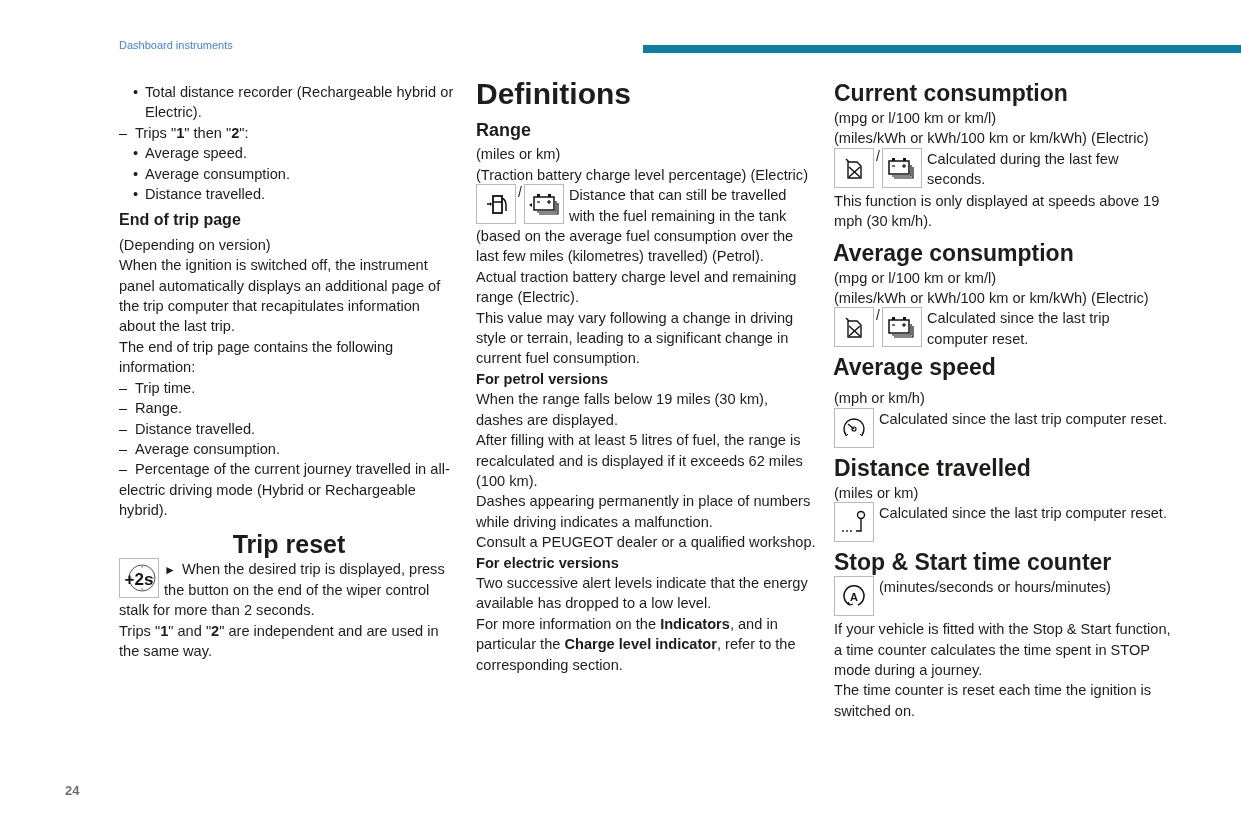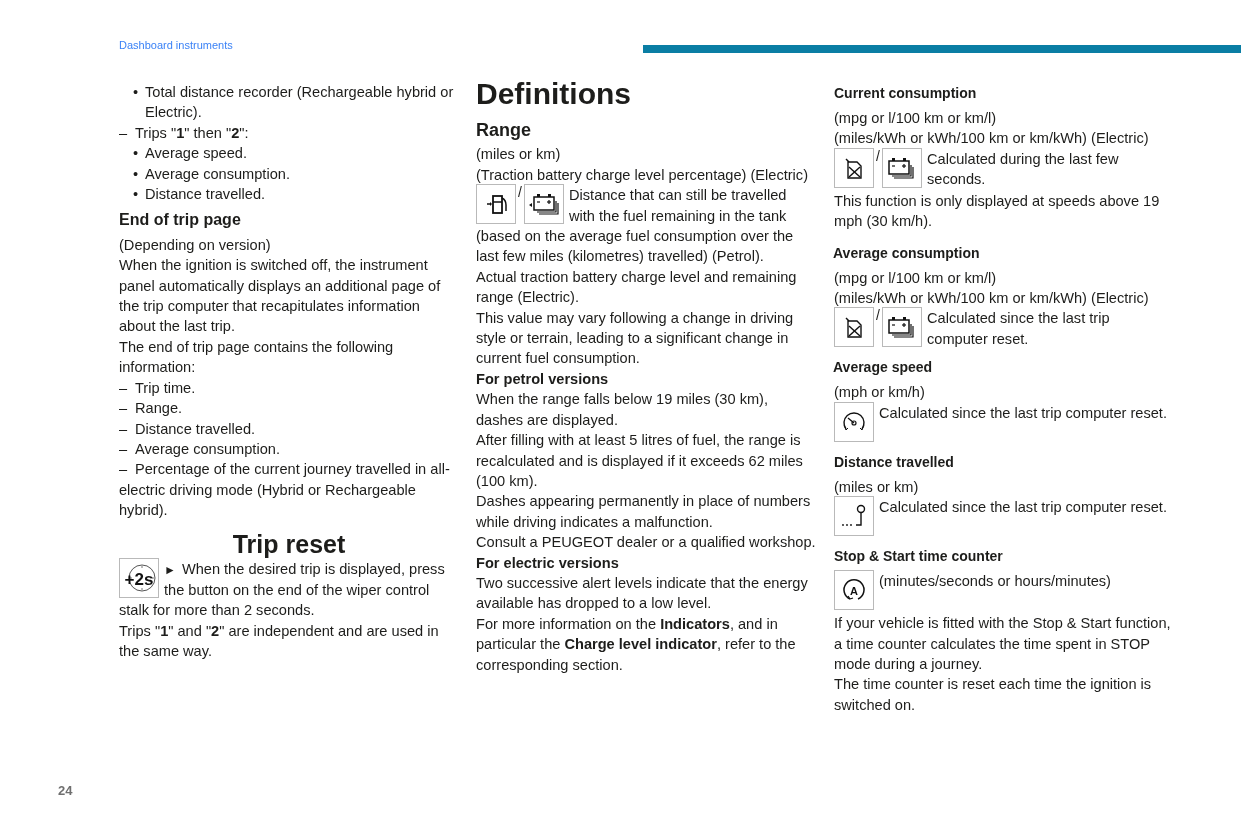--- a/index.html
+++ b/index.html
@@ -1,33 +1,33 @@
 <!DOCTYPE html>
 <html><head>
 <meta charset="utf-8">
 <style>
   html, body { margin:0; padding:0; background:#ffffff; }
   body { width:1241px; height:827px; position:relative; overflow:hidden;
          font-family:"Liberation Sans", sans-serif; color:#1d1d1b; }
   .header-title { position:absolute; left:119px; top:39px; font-size:11px; color:#3b82f6; }
   .header-bar { position:absolute; left:643px; top:45px; width:598px; height:8px; background:#0a7ea4; }
-  .page-num { position:absolute; left:58px; top:783px; font-size:13px; font-weight:bold; color:#6f6f6f; }
+  .page-num { position:absolute; left:65px; top:783px; font-size:13px; font-weight:bold; color:#6f6f6f; }
 
   .col { position:absolute; top:82px; font-size:14.6px; line-height:20.4px; }
   .col1 { left:119px; width:340px; }
   .col2 { left:476px; width:340px; }
   .col3 { left:834px; width:340px; }
 
   .bullet { padding-left:26px; text-indent:-12px; }
   .bullet .dot { display:inline-block; width:12px; text-indent:0; }
   .dash { }
   .dash .d { display:inline-block; width:16px; }
   .h3 { font-weight:bold; font-size:16px; margin-top:6px; margin-bottom:4px; }
   .h2 { font-weight:bold; font-size:25px; line-height:30px; margin-top:8px;text-align:center; }
-  .h2b { font-weight:bold; font-size:14px; line-height:22px; }
+  .h2b { font-weight:bold; font-size:23px; line-height:22px; }
   .h2big { font-weight:bold; font-size:30px; line-height:24px; margin:0 0 14px 0; }
   .sub { font-weight:bold; font-size:14.6px; }
 
   .icon-box { display:inline-block; width:40px; height:40px; border:1px solid #b9b9b9;
               box-sizing:border-box; vertical-align:top; position:relative; background:#fff; }
   .icon-box svg { position:absolute; left:0; top:0; width:38px; height:38px; }
   .icon-row { position:relative; min-height:42px; }
   .icon-row .icons { float:left; margin-right:5px; margin-top:-1px; }
   .icon-row .slash { display:inline-block; vertical-align:top; width:8px; text-align:center; line-height:16px; font-size:14px; }
   .clear { clear:both; }
@@ -174,21 +174,21 @@
             <line x1="21" y1="15" x2="21" y2="19" stroke="#111" stroke-width="1.2"></line>
           <path d="M9 27 L28 27 L28 16" fill="none" stroke="#111" stroke-width="1.2"></path>
           <path d="M11 29 L30 29 L30 18" fill="none" stroke="#111" stroke-width="1.2"></path>
         </svg>
       </span>
     </div>
     <span>Calculated since the last trip computer reset.</span>
     <div class="clear"></div>
   </div>
 
-  <div class="h2b mt6" style="margin-bottom:4px;margin-left:-1px">Average speed</div>
+  <div class="h2b mt6" style="margin-bottom:10px;margin-left:-1px">Average speed</div>
   <div>(mph or km/h)</div>
   <div class="icon-row">
     <div class="icons">
       <span class="icon-box">
         <svg viewBox="0 0 38 38">
           <path d="M11 26 A10 10 0 1 1 27 26" fill="none" stroke="#111" stroke-width="1.4"></path>
           <circle cx="19" cy="20" r="2" fill="none" stroke="#111" stroke-width="1.2"></circle>
           <line x1="19" y1="20" x2="13" y2="15" stroke="#111" stroke-width="1.3"></line>
           <path d="M10 24 L11 27 L13 25" fill="none" stroke="#111" stroke-width="1"></path>
           <path d="M28 24 L27 27 L25 25" fill="none" stroke="#111" stroke-width="1"></path>

